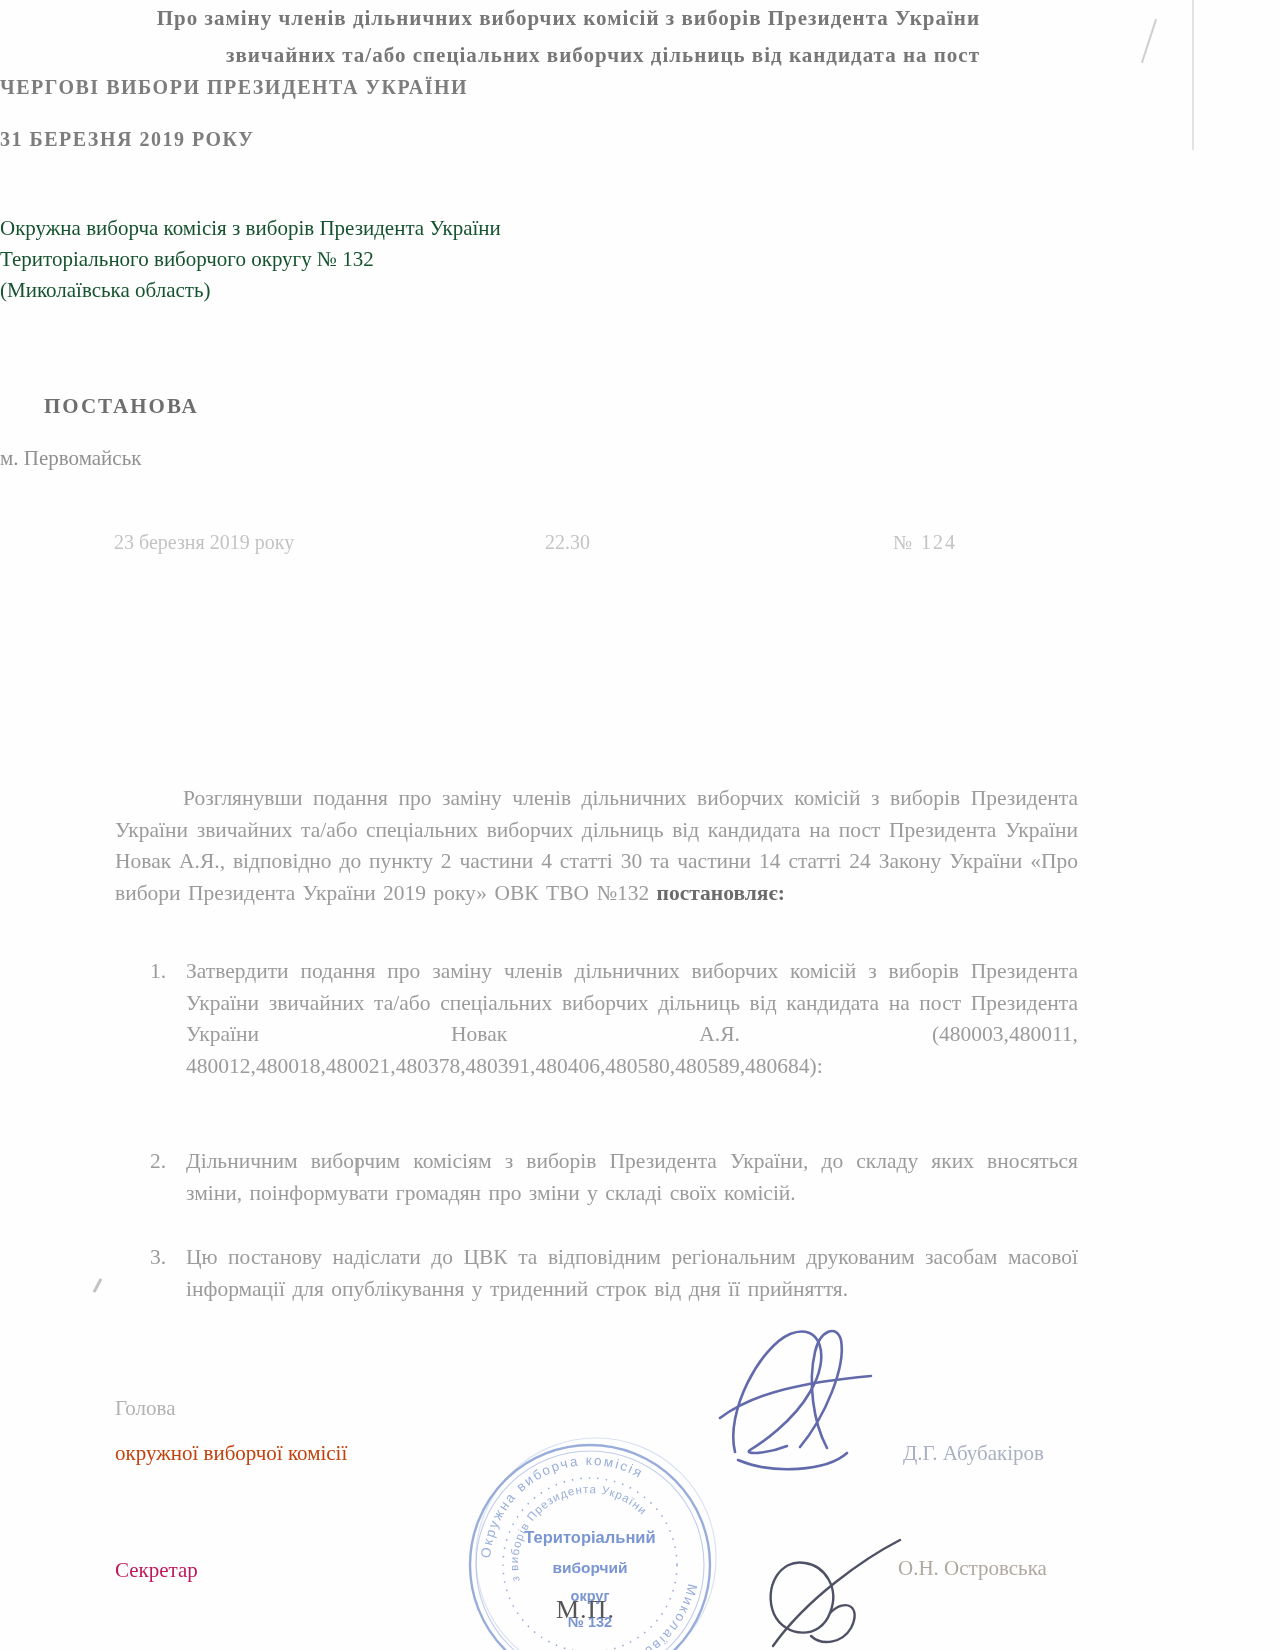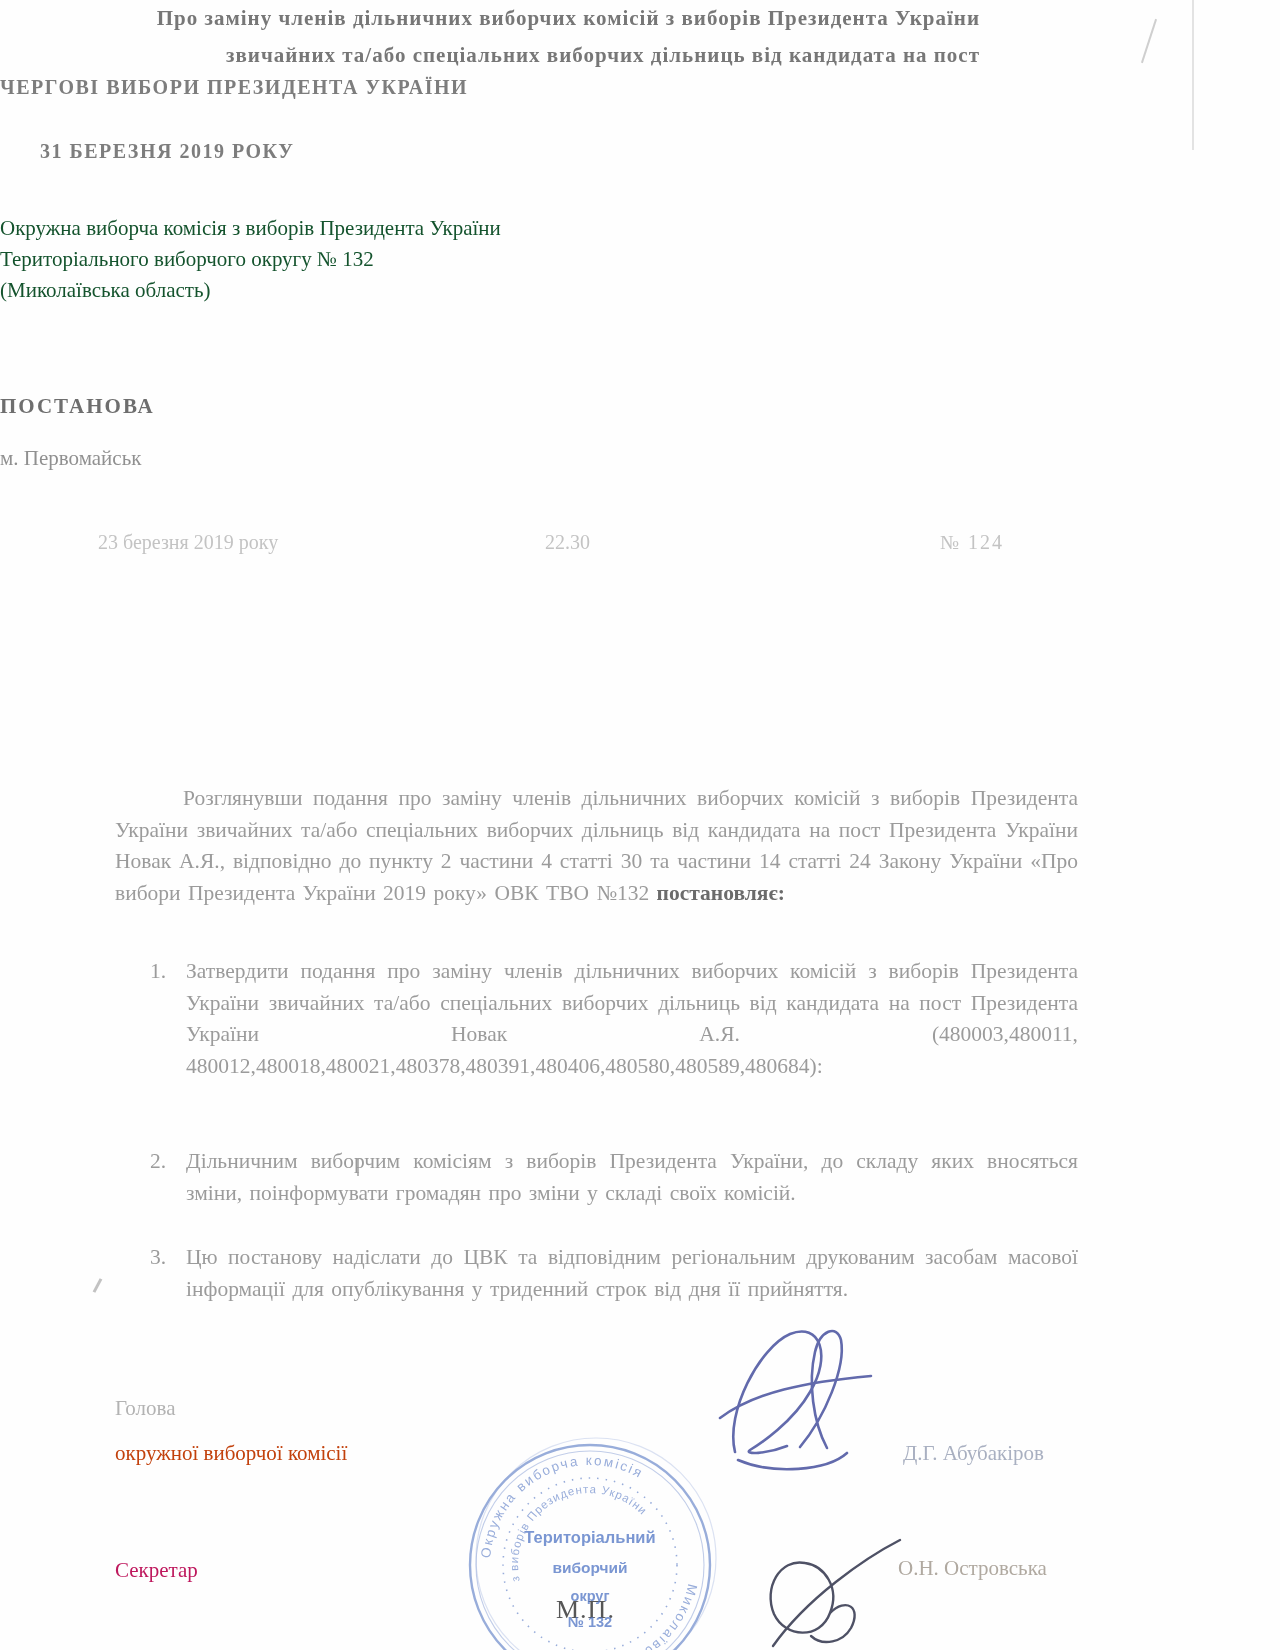--- a/index.html
+++ b/index.html
@@ -4,31 +4,31 @@
 <style>
   html,body { margin:0; padding:0; background:#ffffff; }
   .page {
     position:relative; width:1280px; height:1650px;
     background:#fefefe; overflow:hidden;
     font-family:"Liberation Serif","DejaVu Serif",serif;
   }
   .abs { position:absolute; }
   .center { position:absolute; left:0; width:1185px; }
   .h-top { top:76px; font-weight:bold; font-size:20px; letter-spacing:1.5px; color:#7d7d7d; }
-  .h-date { top:140px; font-weight:bold; font-size:20px; letter-spacing:1.5px; color:#7d7d7d;padding-left:40px; }
+  .h-date { top:128px; font-weight:bold; font-size:20px; letter-spacing:1.5px; color:#7d7d7d; }
   .comm { font-size:21px; color:#14532d; }
   .comm-1 { top:216px; }
   .comm-2 { top:247px; }
   .comm-3 { top:278px; }
-  .doctype { top:394px; font-weight:bold; font-size:21px; letter-spacing:2px; color:#6e6e6e; }
+  .doctype { top:394px; font-weight:bold; font-size:21px; letter-spacing:2px; color:#6e6e6e;padding-left:44px; }
   .city { top:446px; font-size:21px; color:#909090; }
   .daterow { top:531px; font-size:20px; color:#c3c3c3; }
-  .d-date { left:98px;text-align:right; }
+  .d-date { left:114px;text-align:right; }
   .d-time { left:545px; }
-  .d-num  { left:893px; letter-spacing:2px;margin-left:47px; }
+  .d-num  { left:893px; letter-spacing:2px; }
   .title { top:623px; left:102px; width:980px; text-align:right;
            font-weight:bold; font-size:21px; line-height:37px;
            letter-spacing:1px; color:#777777; }
   .bodypar { top:783px; left:115px; width:963px; font-size:21.5px;
              line-height:31.5px; text-align:justify; text-indent:68px;
              color:#9b9b9b; word-spacing:2px; }
   .bodypar b { color:#6b6b6b; }
   .res { position:absolute; left:150px; width:928px; font-size:21.5px;
          line-height:31.5px; color:#9b9b9b; word-spacing:2px; }
   .res .num { position:absolute; left:0; top:0; }

